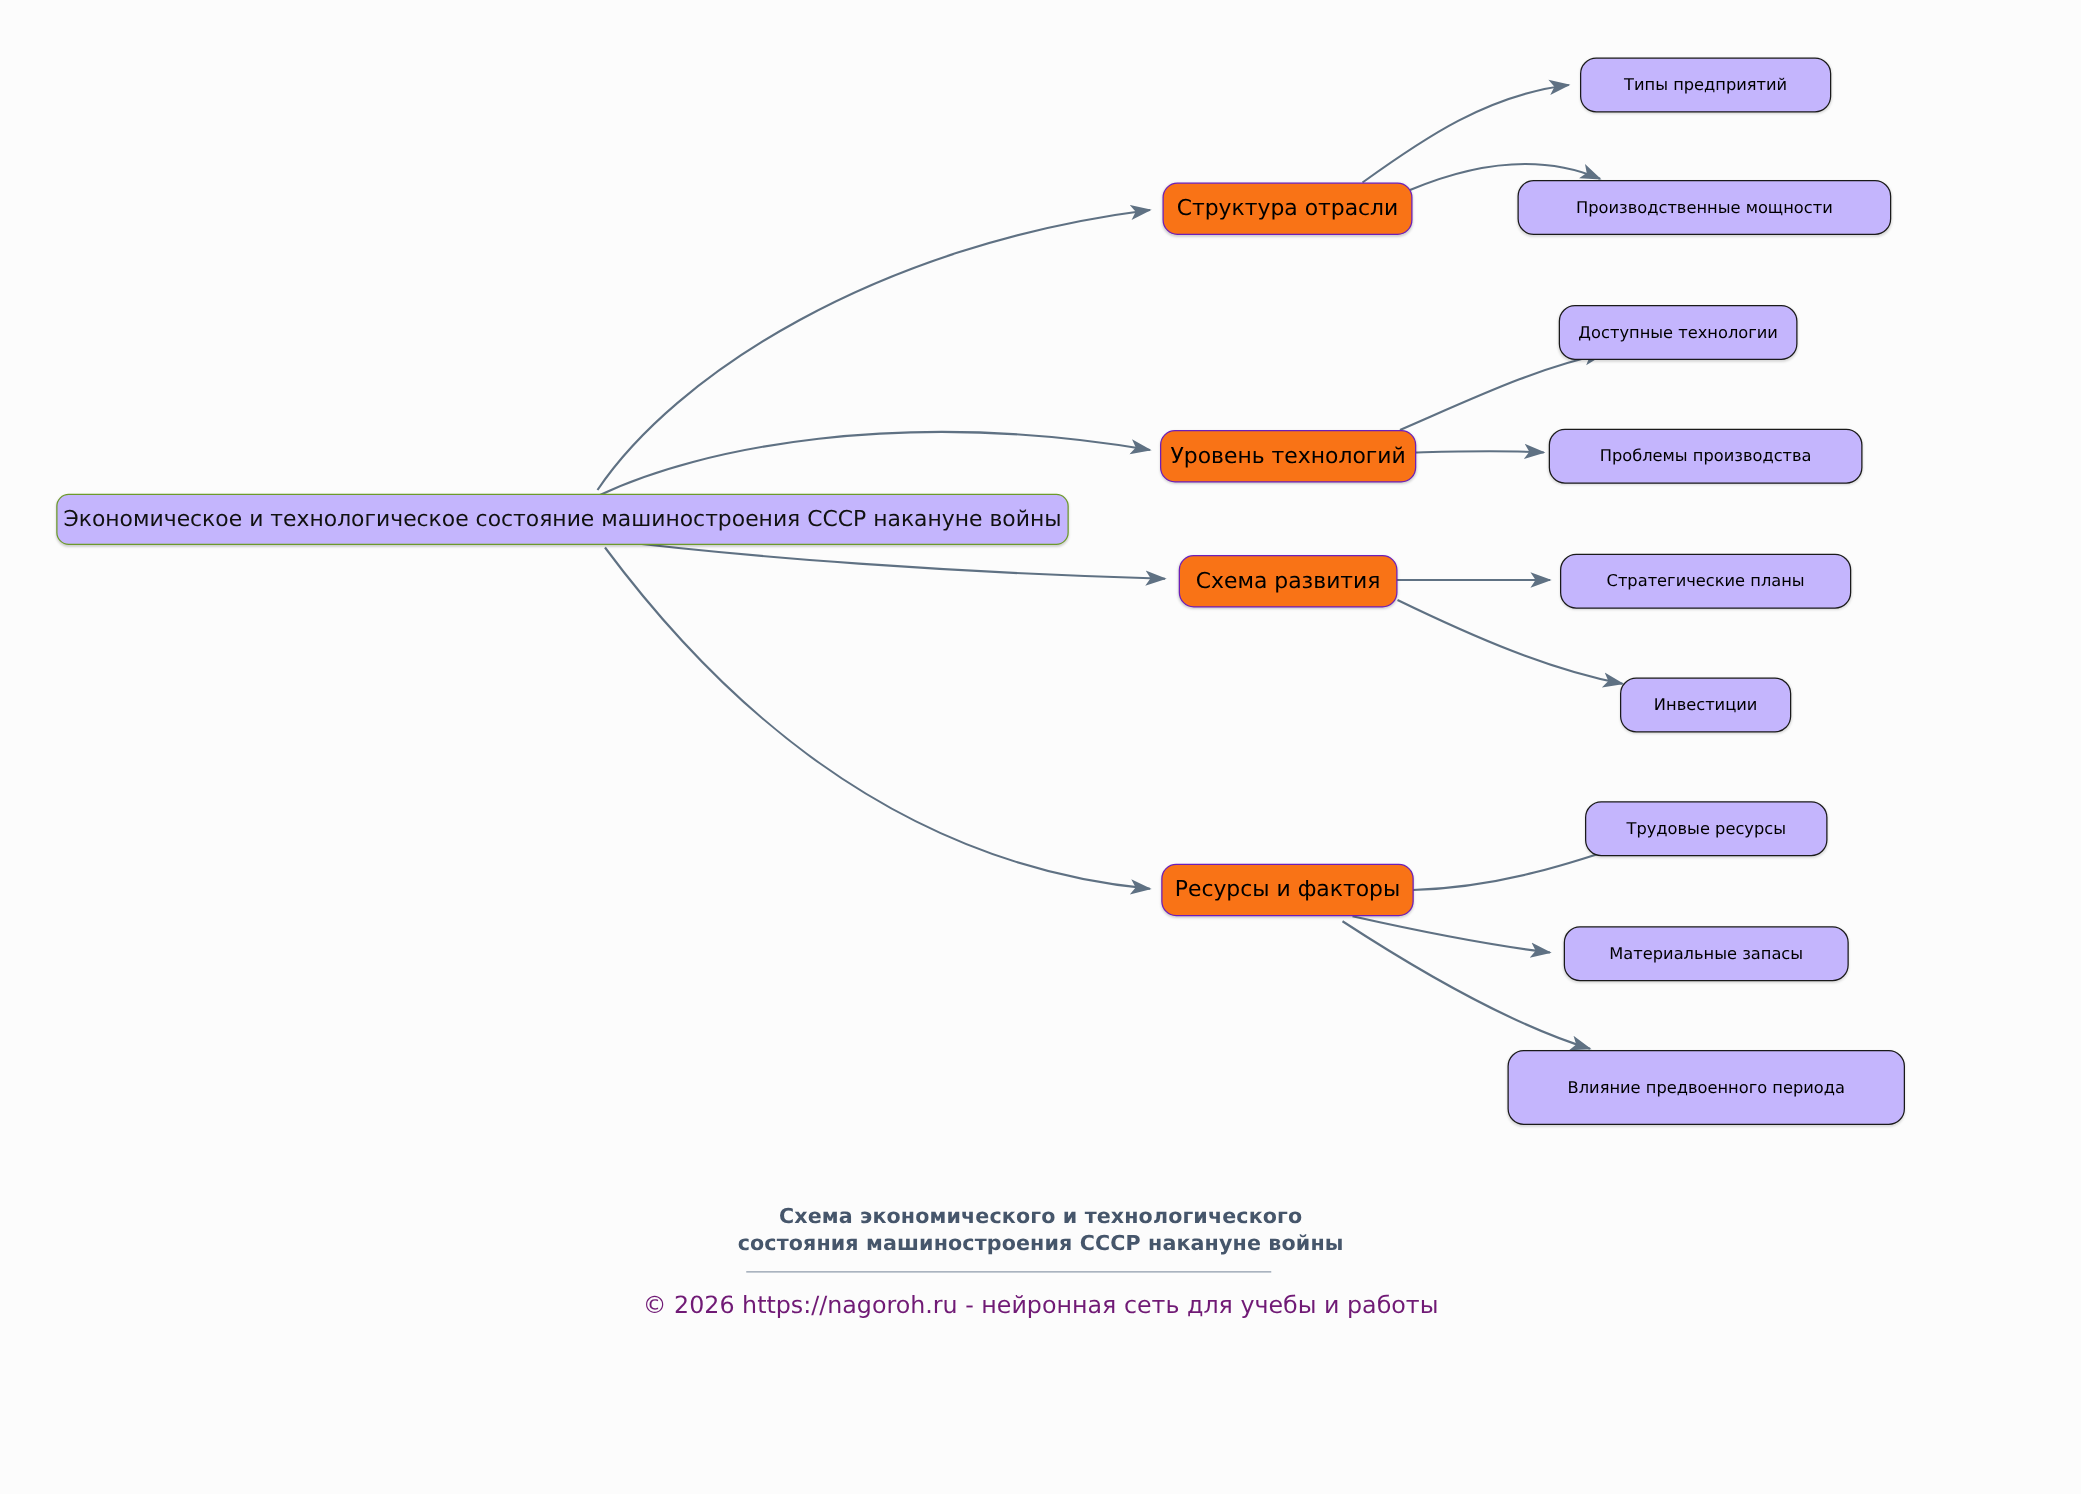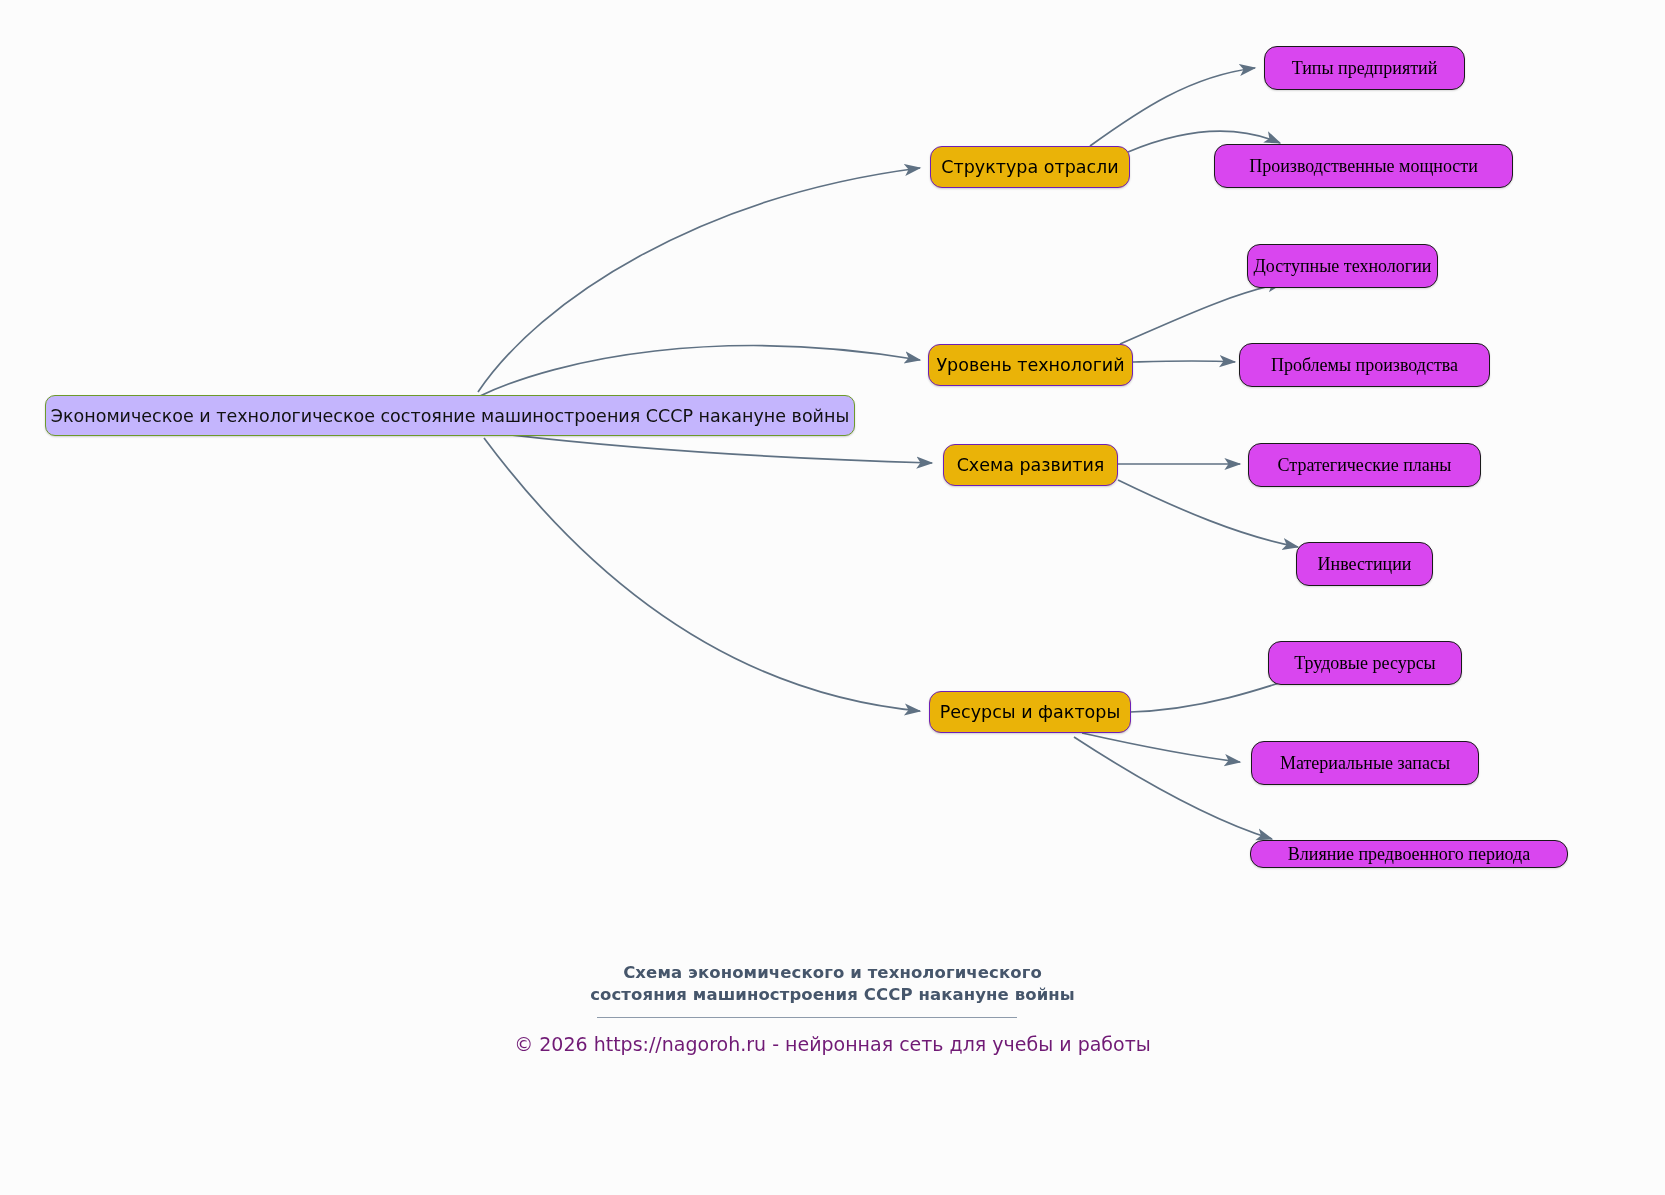--- a/index.html
+++ b/index.html
@@ -18,37 +18,36 @@
   .node-root{
     background:#c4b5fd;
     border:1px solid #6d9a2b;
     border-radius:10px;
     color:#111;
     font-size:17.5px;
     padding:0 14px;
     box-shadow:0 1px 2px rgba(0,0,0,.18);
   }
   .node-branch{
-    background:#eab308;
+    background:#f97316;
     border:1px solid #6d1fb8;
     border-radius:12px;
     color:#000;
     font-size:17.5px;
     padding:0 16px;
     box-shadow:0 1px 2px rgba(0,0,0,.18);
   }
   .node-leaf{
-    background:#d946ef;
+    background:#c4b5fd;
     border:1.6px solid #1a1a1a;
     border-radius:13px;
     color:#000;
-    font-size:18px;
+    font-size:13px;
     padding:0 16px;
     box-shadow:0 1px 2px rgba(0,0,0,.14);
-    font-family:Liberation Serif, serif;
   }
 
   .footer{position:absolute;left:0;width:1665px;text-align:center;}
   .footer-title{
     top:962px;
     color:#46566b;
     font-weight:bold;
     font-size:16.5px;
     line-height:22px;
     letter-spacing:.1px;
@@ -133,21 +132,21 @@
 
   <div class="node node-branch" style="left:929px;top:691px;width:202px;height:42px;">
     <span>Ресурсы и факторы</span>
   </div>
   <div class="node node-leaf" style="left:1268px;top:641px;width:194px;height:44px;">
     <span>Трудовые ресурсы</span>
   </div>
   <div class="node node-leaf" style="left:1251px;top:741px;width:228px;height:44px;">
     <span>Материальные запасы</span>
   </div>
-  <div class="node node-leaf" style="left:1206px;top:840px;width:318px;height:28px;margin-left:44px;">
+  <div class="node node-leaf" style="left:1206px;top:840px;width:318px;height:60px;">
     <span>Влияние предвоенного периода</span>
   </div>
 
   <div class="footer footer-title">
     <div>Схема экономического и технологического</div>
     <div>состояния машиностроения СССР накануне войны</div>
   </div>
   <div class="footer-rule"></div>
   <div class="footer footer-credit">© 2026 https://nagoroh.ru - нейронная сеть для учебы и работы</div>
 

